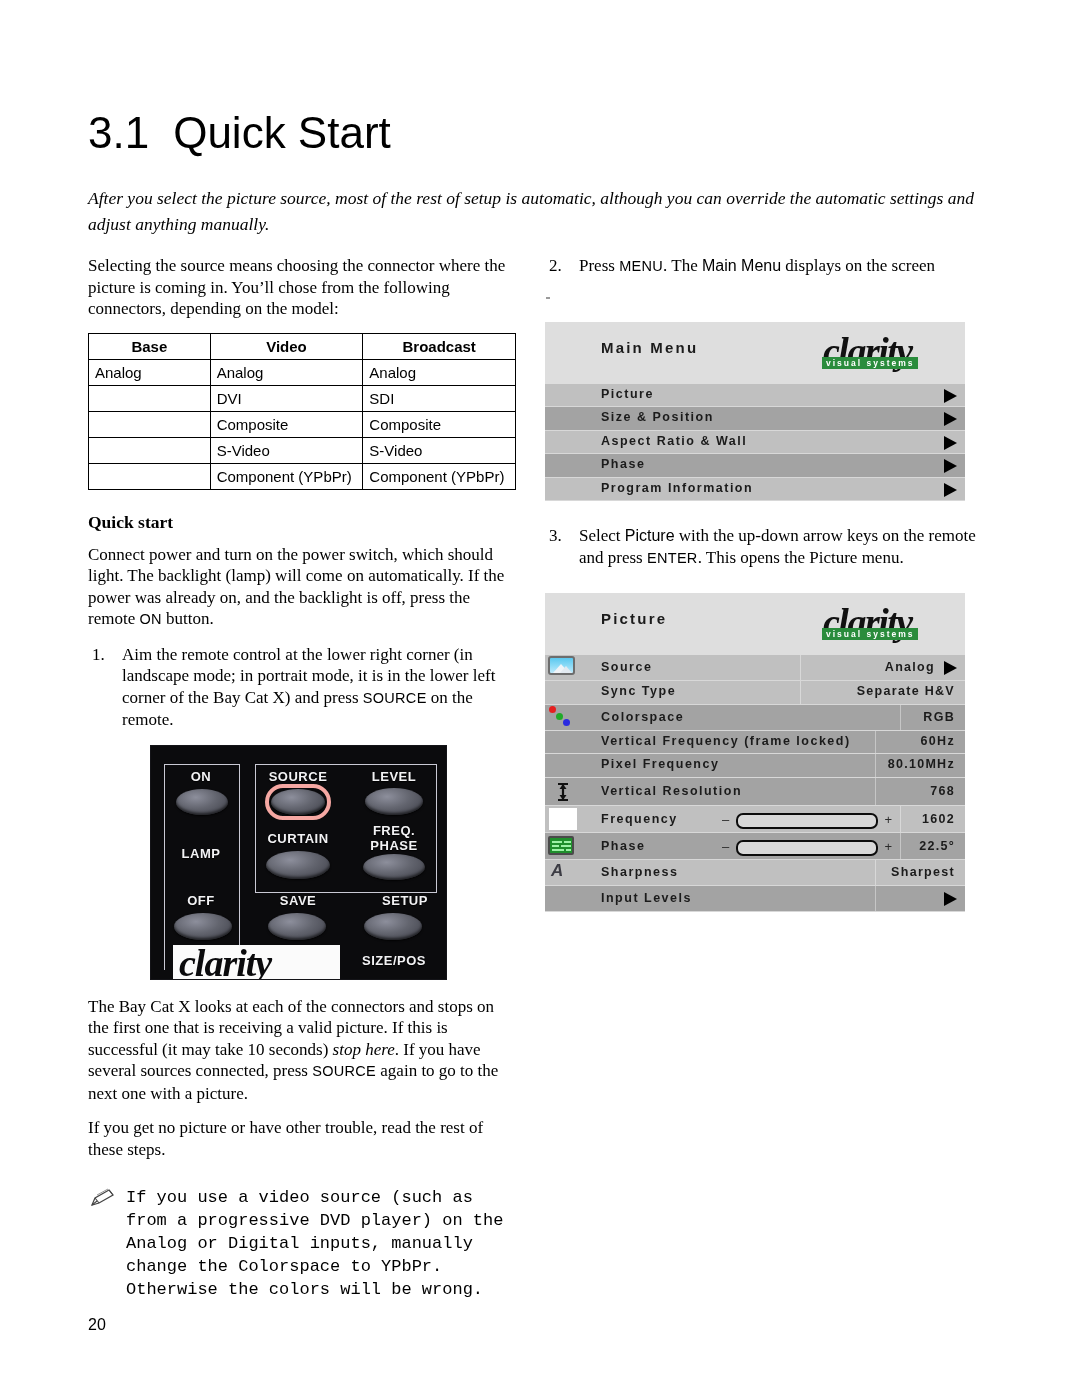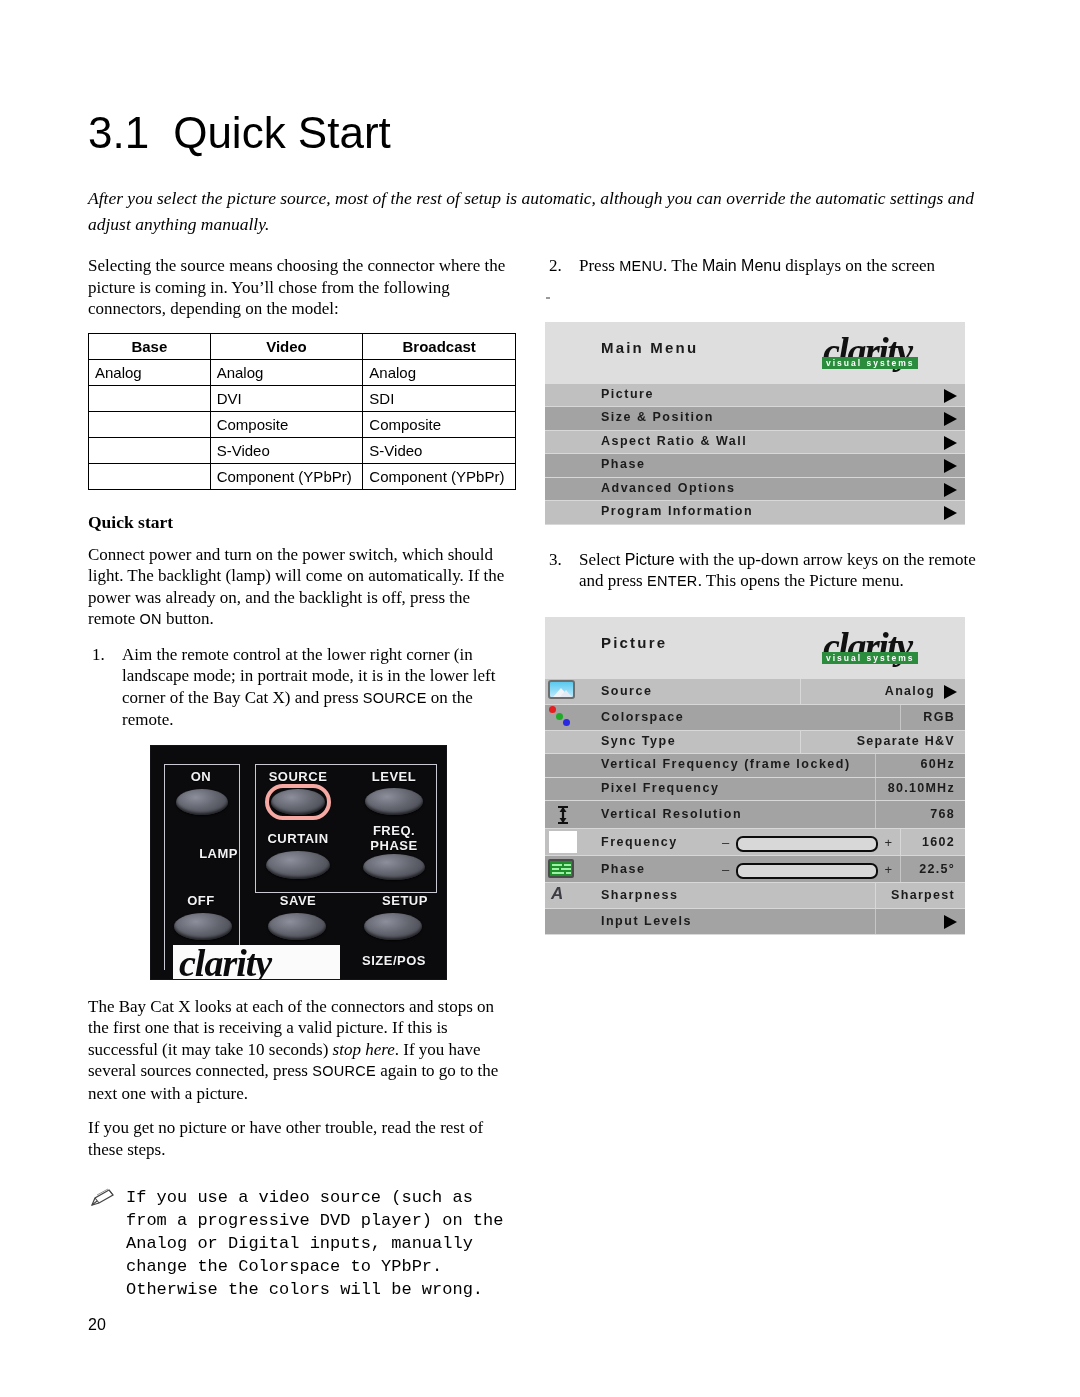--- a/index.html
+++ b/index.html
@@ -325,21 +325,21 @@
       <div class="btn-cap" style="left:13px; top:24px; width:74px;">ON</div>
       <div class="btn-oval" style="left:25px; top:43px; width:52px; height:26px;"></div>
 
       <div class="btn-cap" style="left:104px; top:24px; width:86px;">SOURCE</div>
       <div class="btn-oval" style="left:120px; top:43px; width:54px; height:26px;"></div>
       <div class="hilite" style="left:114px; top:38px; width:66px; height:36px;"></div>
 
       <div class="btn-cap" style="left:203px; top:24px; width:80px;">LEVEL</div>
       <div class="btn-oval" style="left:214px; top:42px; width:58px; height:27px;"></div>
 
-      <div class="btn-cap" style="left:13px; top:101px; width:74px;text-align:right;">LAMP</div>
+      <div class="btn-cap" style="left:13px; top:101px; width:74px;">LAMP</div>
 
       <div class="btn-cap" style="left:104px; top:86px; width:86px;">CURTAIN</div>
       <div class="btn-oval" style="left:115px; top:105px; width:64px; height:28px;"></div>
 
       <div class="btn-cap" style="left:203px; top:78px; width:80px;">FREQ.</div>
       <div class="btn-cap" style="left:203px; top:93px; width:80px;">PHASE</div>
       <div class="btn-oval" style="left:212px; top:108px; width:62px; height:26px;"></div>
 
       <div class="btn-cap" style="left:13px; top:148px; width:74px;">OFF</div>
       <div class="btn-oval" style="left:23px; top:167px; width:58px; height:27px;"></div>
@@ -400,24 +400,20 @@
         <span class="arrow"></span>
       </div>
       <div class="osd-row">
         <span class="osd-label">Aspect Ratio &amp; Wall</span>
         <span class="arrow"></span>
       </div>
       <div class="osd-row alt">
         <span class="osd-label">Phase</span>
         <span class="arrow"></span>
       </div>
-      <div class="osd-row alt">
-        <span class="osd-label">Advanced Options</span>
-        <span class="arrow"></span>
-      </div>
       <div class="osd-row">
         <span class="osd-label">Program Information</span>
         <span class="arrow"></span>
       </div>
     </div>
 
     <ol class="steps" style="margin-top:24px;">
       <li>
         <span class="mark">3.</span><span>Select </span><span class="sans">Picture</span><span> with the up-down arrow keys on the remote and press </span><span class="sc">ENTER</span><span>. This opens the Picture menu.</span>
       </li>
@@ -436,35 +432,35 @@
         <span class="osd-div"></span>
         <span class="ic-src">
             <i class="mtn"></i>
             <i class="mtn2"></i>
           </span>
         <span class="osd-label" style="top:5px;">Source</span>
         <span class="osd-value" style="top:5px;">Analog</span>
         <span class="arrow" style="top:6px;"></span>
       </div>
 
+      <div class="osd-row">
+        <span class="osd-div"></span>
+        <span class="osd-label">Sync Type</span>
+        <span class="osd-value nopad">Separate H&amp;V</span>
+      </div>
+
       <div class="osd-row alt" style="height:25px;">
         <span class="osd-div" style="left:355px;"></span>
         <span class="ic-cs">
             <i class="r"></i>
             <i class="g"></i>
             <i class="b"></i>
           </span>
         <span class="osd-label" style="top:5px;">Colorspace</span>
         <span class="osd-value nopad" style="top:5px;">RGB</span>
-      </div>
-
-      <div class="osd-row">
-        <span class="osd-div"></span>
-        <span class="osd-label">Sync Type</span>
-        <span class="osd-value nopad">Separate H&amp;V</span>
       </div>
 
       <div class="osd-row alt">
         <span class="osd-div" style="left:330px;"></span>
         <span class="osd-label">Vertical Frequency (frame locked)</span>
         <span class="osd-value nopad">60Hz</span>
       </div>
 
 
       <div class="osd-row alt">

